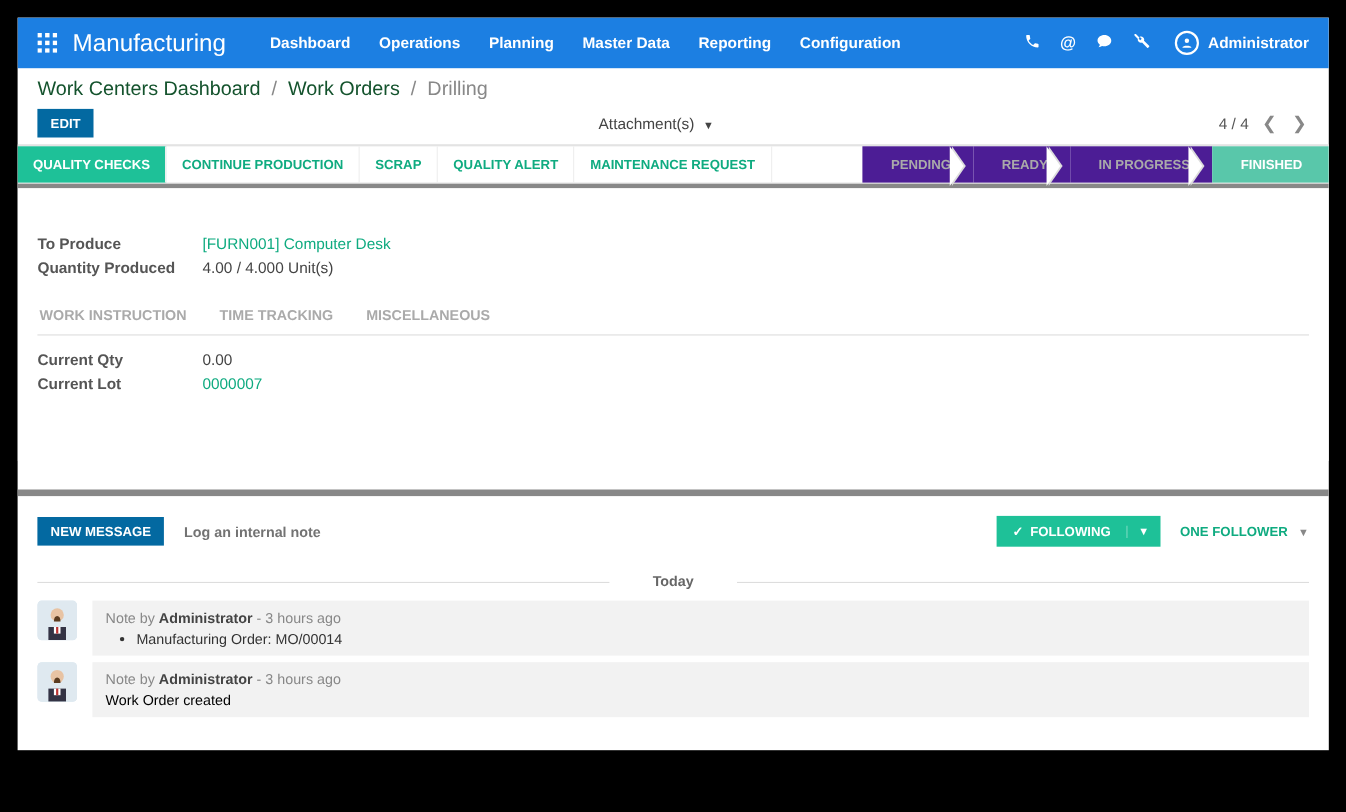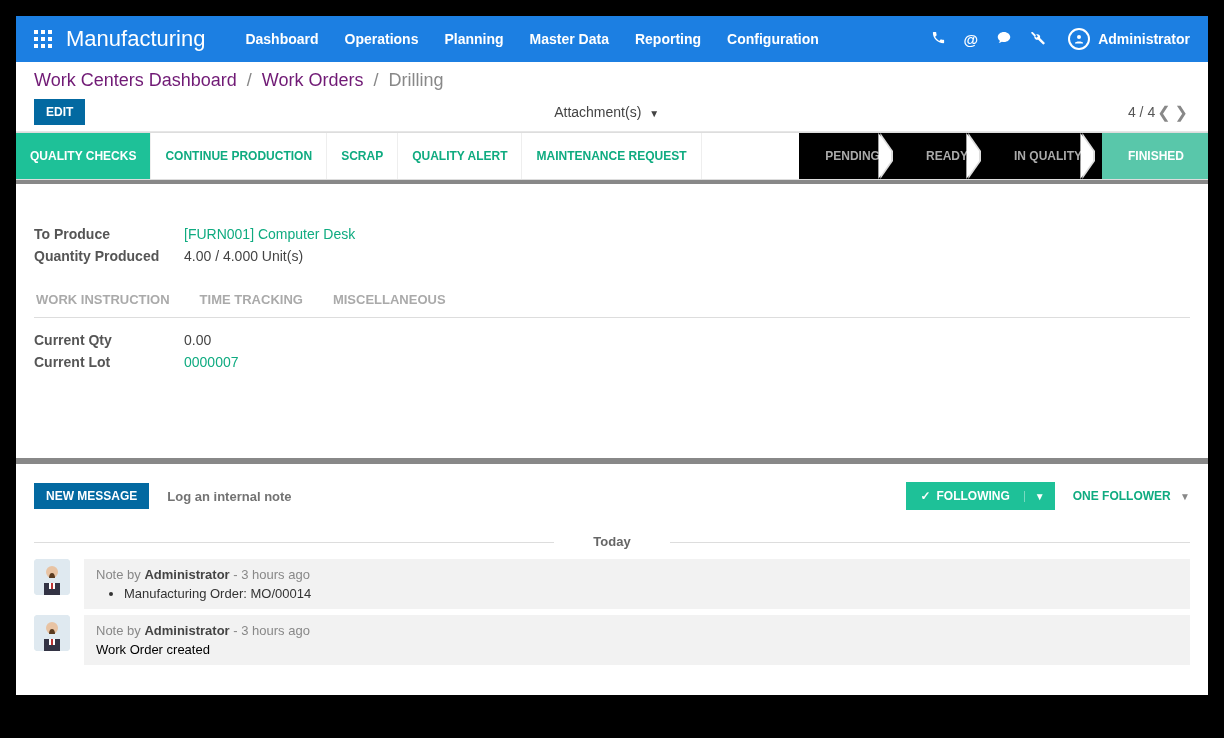--- a/index.html
+++ b/index.html
@@ -31,49 +31,49 @@
   .topbar .sys-icons { display:flex; align-items:center; gap:18px; margin-right:22px;}
   .topbar .sys-icons span { font-size:15px; }
   .topbar .user { display:flex; align-items:center; gap:8px; font-weight:600; font-size:14px;}
   .topbar .user-avatar-circle {
     width:22px; height:22px; border:2px solid #fff; border-radius:50%;
     display:flex; align-items:center; justify-content:center; font-size:12px;
   }
   
   .header-zone { padding: 8px 18px 0 18px; border-bottom:1px solid #e6e6e6;}
   .breadcrumb { font-size:18px; color:#888; margin-bottom:8px;}
-  .breadcrumb .crumb-link { color:#701a75; cursor:pointer;text-align:right;}
+  .breadcrumb .crumb-link { color:#14532d; cursor:pointer;text-align:right;}
   .toolbar { display:flex; align-items:center; margin-bottom:6px;}
   .btn {
     display:inline-flex; align-items:center; justify-content:center;
     font-size:12px; font-weight:700; padding:6px 12px; cursor:pointer;
     border:none;
   }
   .btn-teal { background:#0369a1; color:#fff; }
   .toolbar-center { flex:1; text-align:center; font-size:14px; color:#444;}
   .toolbar-center .caret { font-size:10px; margin-left:4px;}
-  .toolbar-right { font-size:14px; color:#555; display:flex; align-items:center; }
+  .toolbar-right { font-size:14px; color:#555; display:flex; align-items:center; gap:10px;}
   .pager-arrow { color:#888; cursor:pointer; font-size:16px; padding:0 2px;}
   
   .statusbar {
     display:flex; align-items:stretch; border-top:1px solid #ddd; border-bottom:1px solid #ddd;
-    height:48px; background:#fff;
+    height:35px; background:#fff;
   }
   .statusbar .action {
     display:flex; align-items:center; padding:0 14px;
     font-size:12px; font-weight:700; color:#0fab80; cursor:pointer;
     border-right:1px solid #eee;
   }
   .statusbar .action.primary { background:#1ec198; color:#fff; }
   .statusbar .flex-fill { flex:1; }
   .status-steps { display:flex; align-items:stretch;}
   .step {
     position:relative; display:flex; align-items:center; padding:0 20px 0 26px;
     font-size:12px; font-weight:700; color:#aaa;
-    background:#000000;
+    background:#4c1d95;
   }
   .step:not(.last)::after{
     content:""; position:absolute; right:-9px; top:0; bottom:0; width:18px;
     border-top:18px solid transparent; border-bottom:18px solid transparent;
     border-left:18px solid #fff;
     transform: scaleX(0.7);
     z-index:2;
   }
   .step:not(.last)::before{
     content:""; position:absolute; right:-11px; top:0; bottom:0; width:18px;
@@ -217,21 +217,21 @@
   <div class="statusbar">
     <div class="action primary">QUALITY CHECKS</div>
     <div class="action">CONTINUE PRODUCTION</div>
     <div class="action">SCRAP</div>
     <div class="action">QUALITY ALERT</div>
     <div class="action">MAINTENANCE REQUEST</div>
     <div class="flex-fill"></div>
     <div class="status-steps">
       <div class="step">PENDING</div>
       <div class="step">READY</div>
-      <div class="step">IN QUALITY</div>
+      <div class="step">IN PROGRESS</div>
       <div class="step done last">FINISHED</div>
     </div>
   </div>
 
   <div class="form-body">
     <div class="sheet">
       <div class="field-row">
         <span class="label">To Produce</span>
         <span class="value"><span class="link">[FURN001] Computer Desk</span></span>
       </div>

